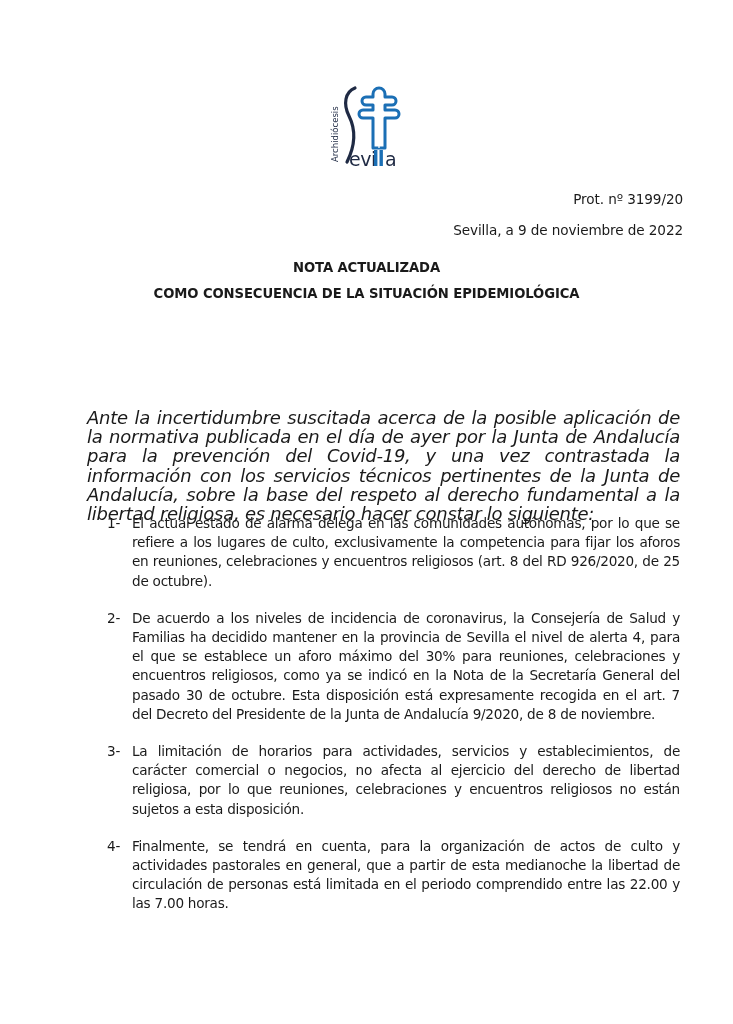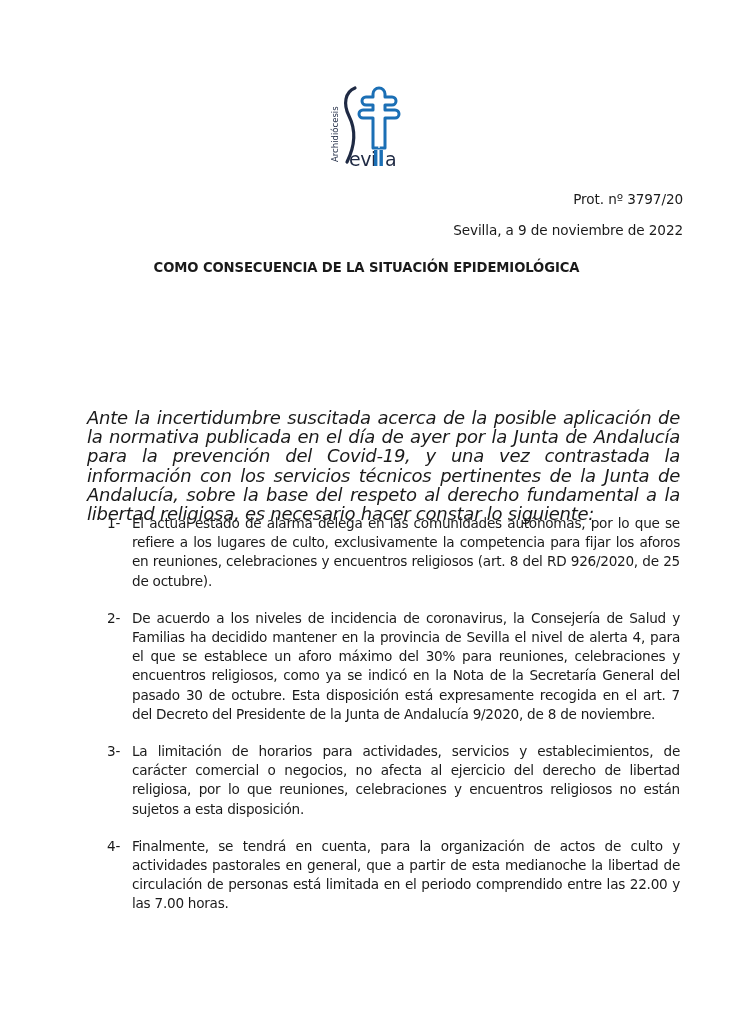--- a/index.html
+++ b/index.html
@@ -111,24 +111,25 @@
       </g>
       <line x1="54" y1="14" x2="54" y2="66" stroke="#ffffff" stroke-width="1.3"></line>
 
       <text x="24" y="84" font-family="DejaVu Sans, sans-serif" font-size="19" fill="#1f2a44" letter-spacing="-0.5">evi</text>
       <rect x="49" y="68" width="3.4" height="16" fill="#1b6fb5"></rect>
       <rect x="54.5" y="68" width="3.4" height="16" fill="#1b6fb5"></rect>
       <text x="60" y="84" font-family="DejaVu Sans, sans-serif" font-size="19" fill="#1f2a44">a</text>
     </svg>
   </div>
 
-  <div class="prot">Prot. nº 3797/20</div>
+  <div class="prot">Prot. nº 3199/20</div>
   <div class="date">Sevilla, a 9 de noviembre de 2022</div>
 
   <div class="title-block">
+    <div>NOTA ACTUALIZADA</div>
     <div>COMO CONSECUENCIA DE LA SITUACIÓN EPIDEMIOLÓGICA</div>
   </div>
 
   <p class="intro">Ante la incertidumbre suscitada acerca de la posible aplicación de la normativa publicada en el día de ayer por la Junta de Andalucía para la prevención del Covid-19, y una vez contrastada la información con los servicios técnicos pertinentes de la Junta de Andalucía, sobre la base del respeto al derecho fundamental a la libertad religiosa, es necesario hacer constar lo siguiente:</p>
 
   <ol class="list">
     <li class="list-item">
       <span class="list-num">1-</span>
       <span class="list-text">El actual estado de alarma delega en las comunidades autónomas, por lo que se refiere a los lugares de culto, exclusivamente la competencia para fijar los aforos en reuniones, celebraciones y encuentros religiosos (art. 8 del RD 926/2020, de 25 de octubre).</span>
     </li>

